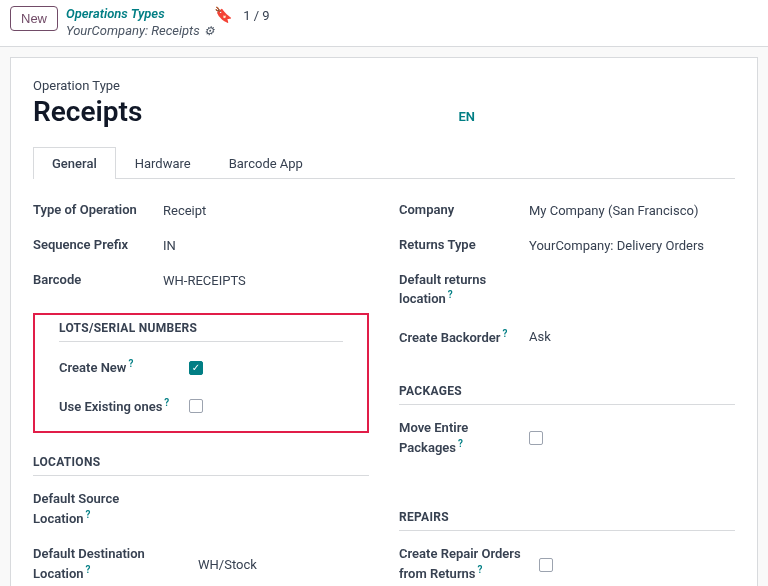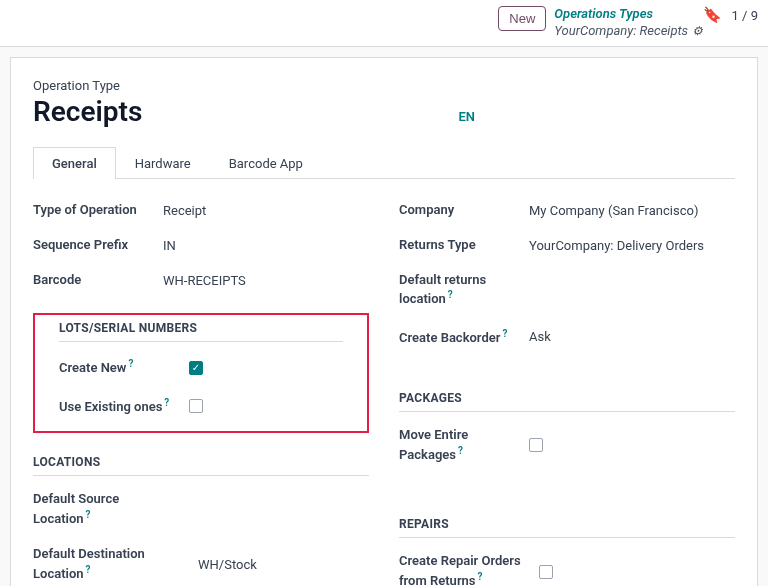--- a/index.html
+++ b/index.html
@@ -1,18 +1,18 @@
 <!DOCTYPE html>
 <html><head>
 <meta charset="utf-8">
 <style>
   * { box-sizing: border-box; margin: 0; padding: 0; }
   body { font-family: -apple-system, BlinkMacSystemFont, "Segoe UI", Roboto, "Helvetica Neue", Arial, sans-serif; font-size: 13px; color: #374151; background: #f9f9f9; width: 768px; height: 586px; overflow: hidden; }
   
-  .topbar { background: #fff; border-bottom: 1px solid #d8dadd; padding: 6px 10px; display: flex; align-items: flex-start; justify-content: flex-end; }
+  .topbar { background: #fff; border-bottom: 1px solid #d8dadd; padding: 6px 10px; display: flex; align-items: flex-start; justify-content: flex-start; }
   .topbar-left { display: flex; align-items: flex-start; gap: 8px; }
   .new-btn { border: 1px solid #714B67; color: #714B67; background: #fff; padding: 4px 10px; border-radius: 4px; font-size: 13px; font-weight: 500; cursor: pointer; }
   .breadcrumb { display: flex; flex-direction: column; line-height: 1.3; font-style: italic; }
   .breadcrumb-link { color: #017e84; font-weight: 600; font-size: 13px; cursor: pointer; }
   .breadcrumb-sub { color: #4b5563; font-size: 13px; display: flex; align-items: center; gap: 4px; }
   .gear { font-size: 12px; color: #4b5563; }
   .topbar-right { display: flex; align-items: center; gap: 10px; }
   .bookmark { font-size: 15px; color: #374151; }
   .pager { font-size: 13px; color: #374151; }
   
@@ -139,21 +139,21 @@
         </div>
         <div class="field-value"></div>
       </div>
       <div class="field-row">
         <div class="field-label">
           <span>Create Backorder</span><span class="help">?</span>
         </div>
         <div class="field-value">Ask</div>
       </div>
 
-      <div class="section-hdr" style="margin-top:35px">PACKAGES</div>
+      <div class="section-hdr" style="margin-top:28px">PACKAGES</div>
       <div class="field-row">
         <div class="field-label">
           <span>Move Entire Packages</span><span class="help">?</span>
         </div>
         <span class="checkbox"></span>
       </div>
 
       <div class="section-hdr" style="margin-top:44px">REPAIRS</div>
       <div class="field-row">
         <div class="field-label" style="width:140px">

